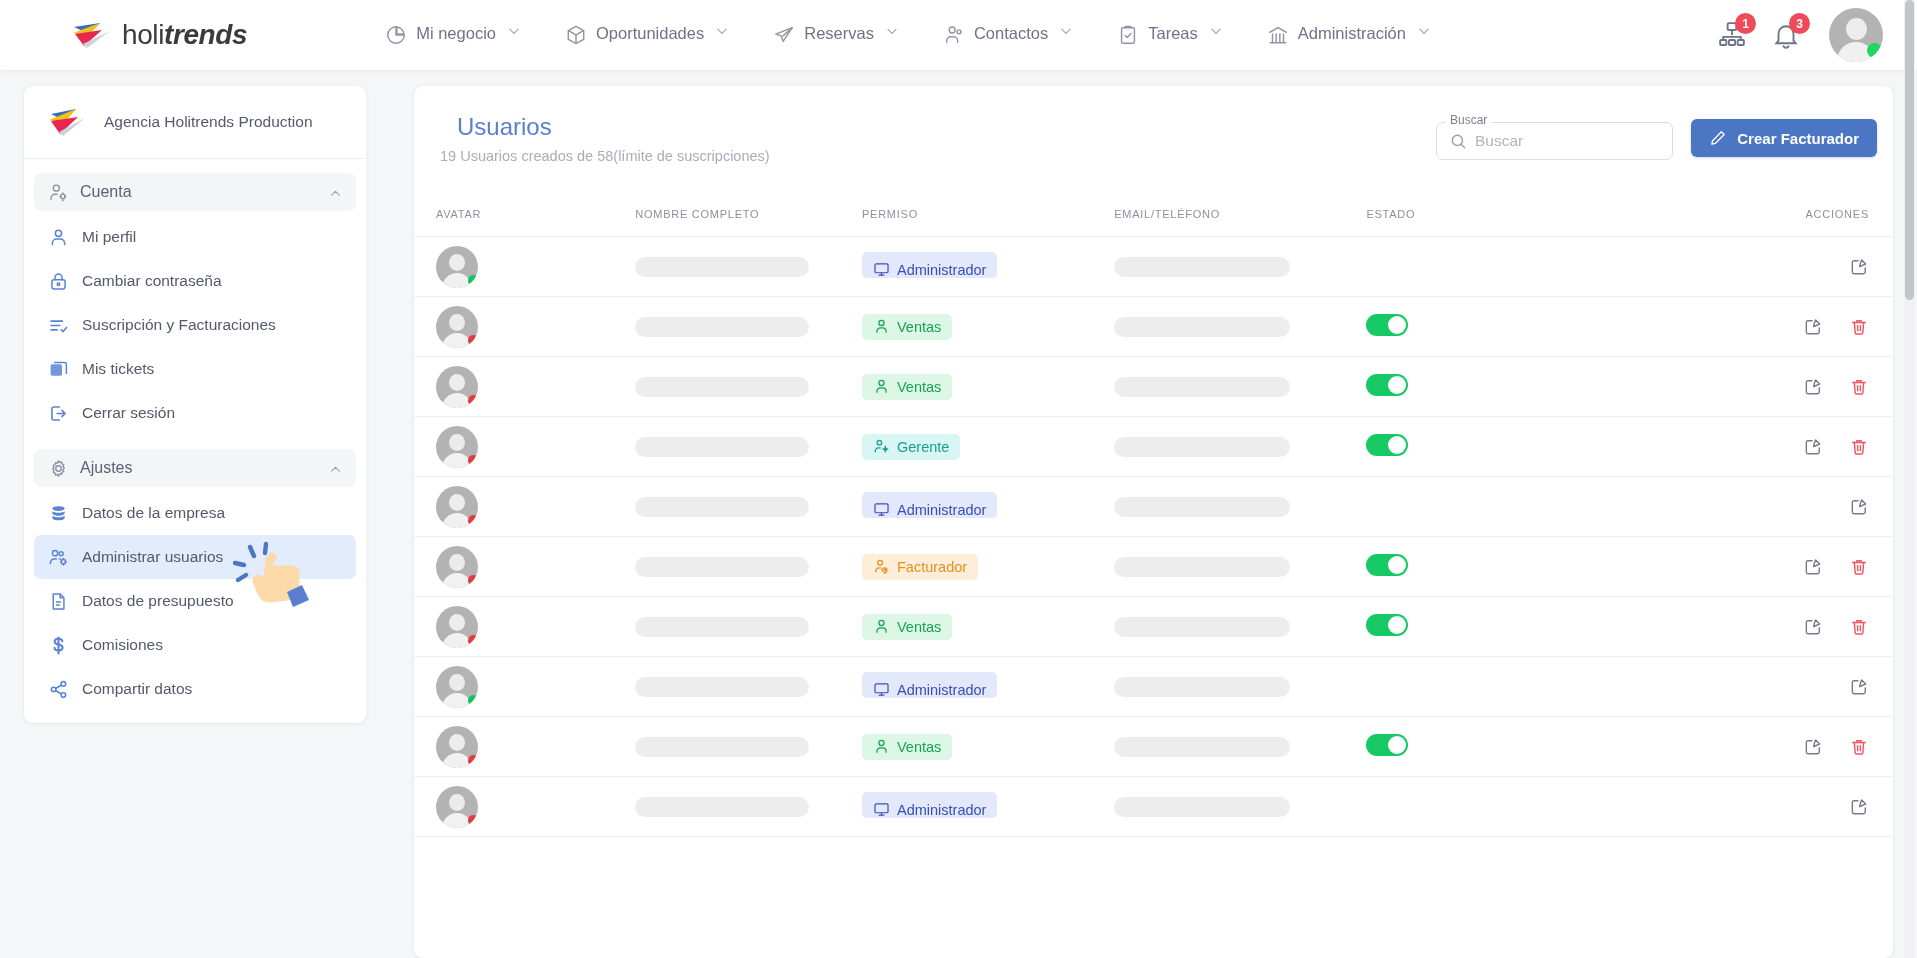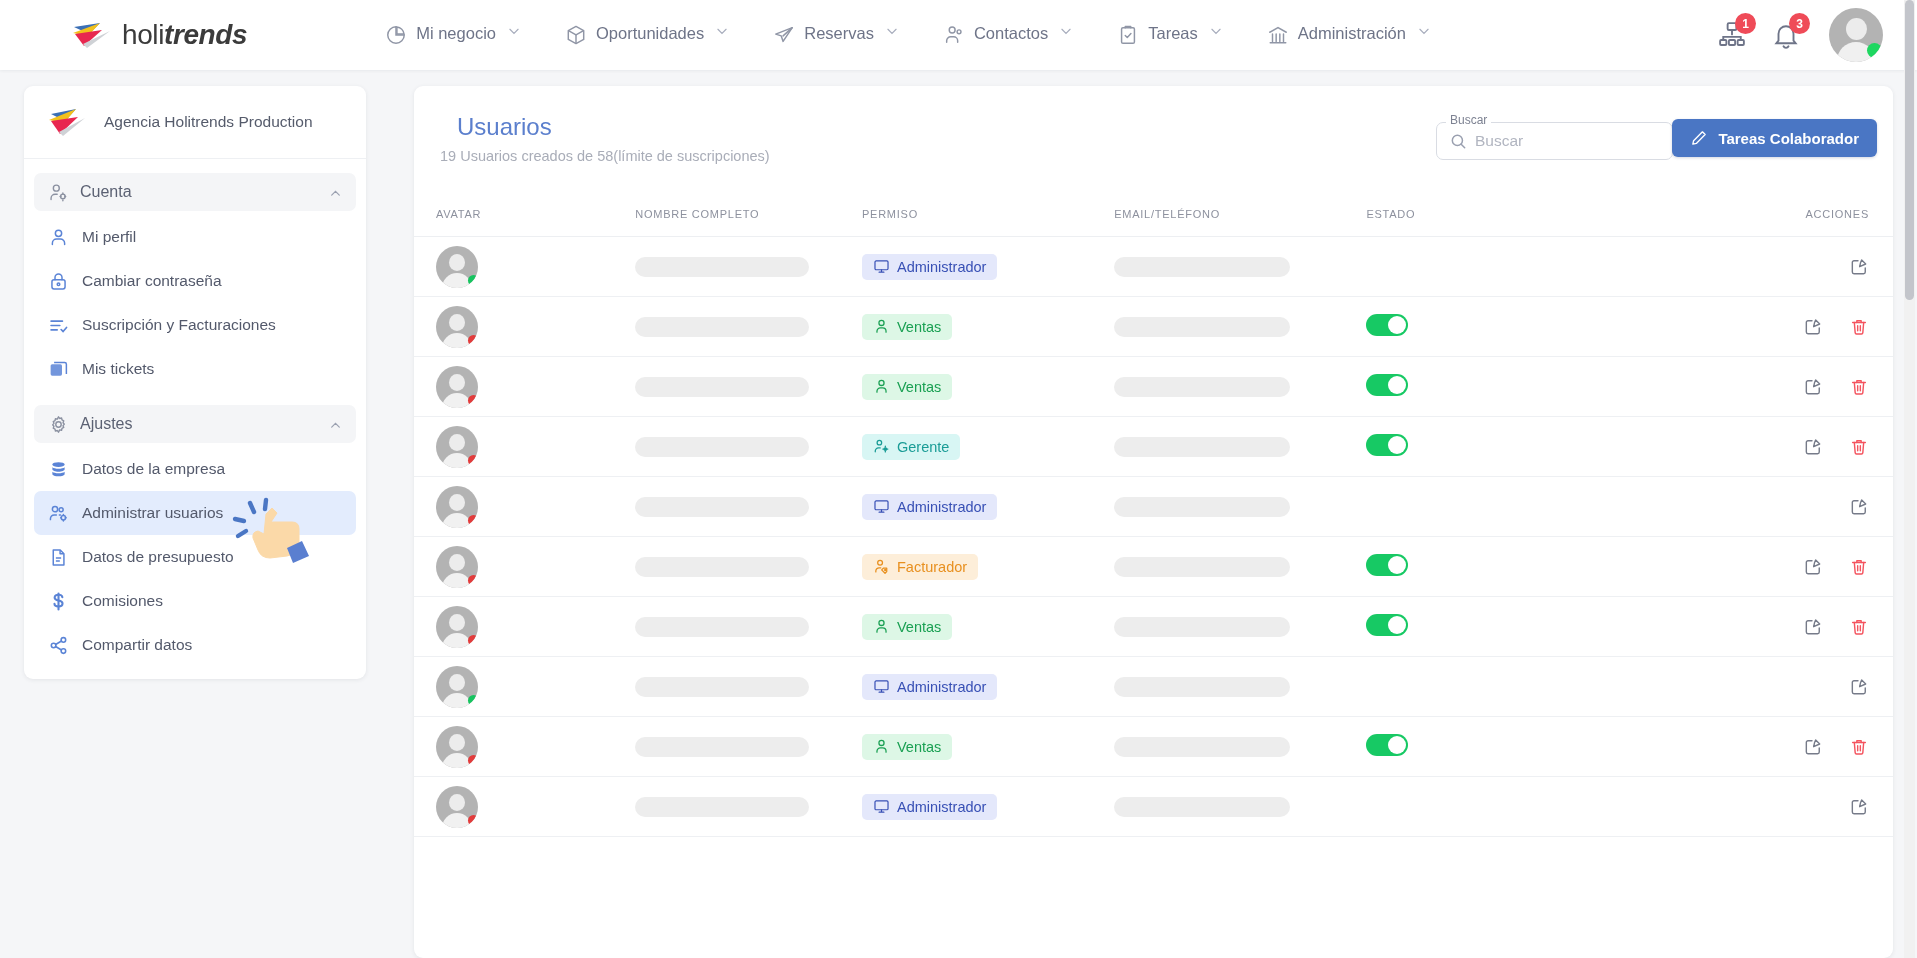--- a/index.html
+++ b/index.html
@@ -149,21 +149,21 @@
   .skel { height: 20px; border-radius: 10px; background: #ededed; }
   .skel.name  { width: 174px; }
   .skel.email { width: 176px; }
 
   .pill {
     display: inline-flex; align-items: center; gap: 7px;
     height: 26px; padding: 0 11px; border-radius: 5px;
     font-size: 14.5px; white-space: nowrap;
   }
   .pill .pic { width: 17px; height: 17px; flex: none; }
-  .pill.admin      { background: #e4e8fb; color: #3850b5; }
+  .pill.admin      { background: #e4e8fb; color: #3850b5; align-items: flex-end; }
   .pill.ventas     { background: #ddf7e6; color: #1aa053; }
   .pill.gerente    { background: #d8f6f4; color: #1a9c96; }
   .pill.facturador { background: #fdeed9; color: #e8901f; }
 
   .toggle {
     width: 42px; height: 22px; border-radius: 11px; background: #17c964;
     position: relative; cursor: pointer; display: inline-block;
   }
   .toggle .knob { position: absolute; width: 18px; height: 18px; border-radius: 50%; background: #fff; top: 2px; right: 2px; }
 
@@ -367,20 +367,29 @@
     <span class="slabel">Suscripción y Facturaciones</span>
   </div>
   <div class="sb-item">
     <span class="sic">
       <svg viewBox="0 0 24 24" fill="none" stroke="currentColor" stroke-width="1.7" stroke-linejoin="round">
         <rect x="3" y="6" width="13" height="13" rx="1.8" fill="currentColor" stroke="none" opacity=".85"></rect>
         <path d="M7 4h12a2 2 0 0 1 2 2v11" stroke="currentColor" fill="none"></path>
       </svg>
     </span>
     <span class="slabel">Mis tickets</span>
+  </div>
+  <div class="sb-item">
+    <span class="sic">
+      <svg viewBox="0 0 24 24" fill="none" stroke="currentColor" stroke-width="1.8" stroke-linecap="round" stroke-linejoin="round">
+        <path d="M13 4.5H6.4A1.9 1.9 0 0 0 4.5 6.4v11.2A1.9 1.9 0 0 0 6.4 19.5H13"></path>
+        <path d="M16 8.4l3.6 3.6-3.6 3.6M10.4 12h9"></path>
+      </svg>
+    </span>
+    <span class="slabel">Cerrar sesión</span>
   </div>
 
   <div class="sb-section">
     <span class="sic">
       <svg viewBox="0 0 24 24" fill="none" stroke="currentColor" stroke-width="1.6" stroke-linecap="round" stroke-linejoin="round">
         <circle cx="12" cy="12" r="3.1"></circle>
         <path d="M12 3.2l1.3 1.9 2.2-.5.5 2.2 2 1-.8 2.1 1.5 1.7-1.5 1.7.8 2.1-2 1-.5 2.2-2.2-.5L12 20.8l-1.3-1.9-2.2.5-.5-2.2-2-1 .8-2.1L5.3 12.4 6.8 10.7 6 8.6l2-1 .5-2.2 2.2.5z"></path>
       </svg>
     </span>
     <span class="slabel">Ajustes</span>
@@ -477,21 +486,21 @@
         <input type="text" value="" placeholder="Buscar" style="">
       </div>
     </div>
 
     <button class="btn-primary">
       <span class="pic">
         <svg viewBox="0 0 24 24" fill="none" stroke="currentColor" stroke-width="1.8" stroke-linecap="round" stroke-linejoin="round">
           <path d="M16.6 3.8l3.6 3.6L8.4 19.2l-4.6 1 1-4.6z"></path>
         </svg>
       </span>
-      <span>Tareas Colaborador</span>
+      <span>Crear Facturador</span>
     </button>
   </div>
 
   <table class="users">
     <thead>
       <tr>
         <th class="th-avatar">AVATAR</th>
         <th class="th-name">NOMBRE COMPLETO</th>
         <th class="th-perm">PERMISO</th>
         <th class="th-email">EMAIL/TELÉFONO</th>

